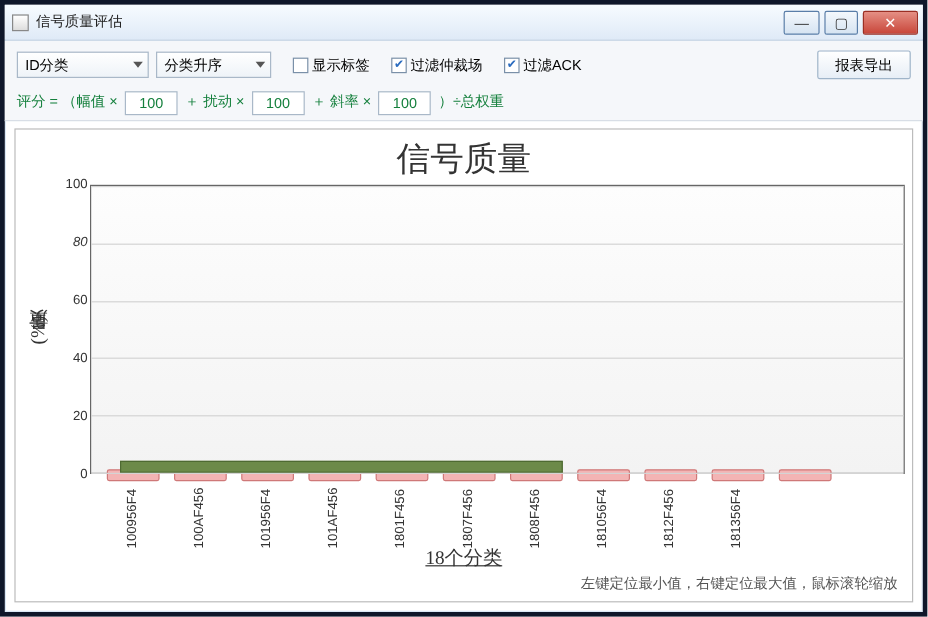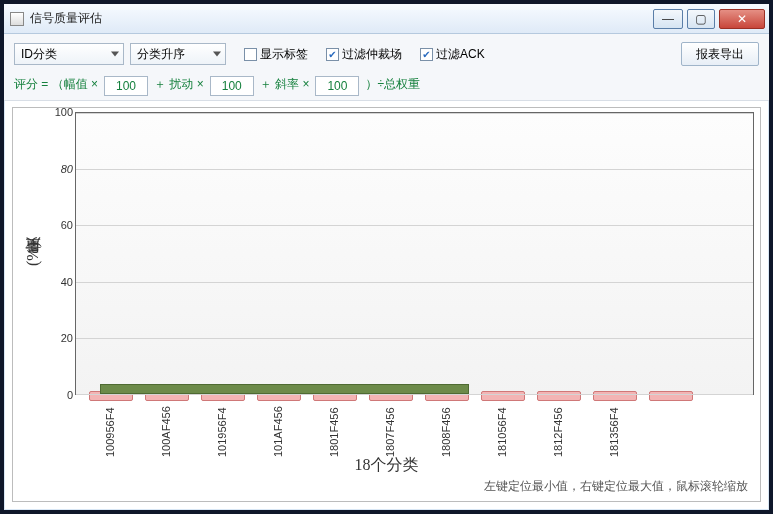--- a/index.html
+++ b/index.html
@@ -96,21 +96,21 @@
     position: absolute; left: 0; right: 0; bottom: 0; height: 10px;
     display: flex; align-items: center;
   }
   .hscroll .track {
     height: 10px; background: #6c8a49; border: 1px solid #4e6a32;
     position: relative;
   }
   .xticks-row { height: 62px; display: flex; padding-left: 56px; }
   .xtick { flex: 0 0 auto; display: flex; justify-content: center; }
   .xtick span { writing-mode: vertical-rl; transform: rotate(180deg); font-size: 11px; color:#333;}
-  .xlabel { text-align: center; font-size: 16px; color: #333; font-family: SimSun, serif; margin-top: -2px;}
+  .xlabel { text-align: center; font-size: 16px; color: #333; font-family: SimSun, serif; margin-top: -2px; text-decoration: underline;}
   .hint { text-align: right; font-size: 12px; color: #555; padding: 2px 6px 6px 0; font-family: SimSun, serif;}
 </style>
 </head>
 <body>
 
 <div class="window">
 
   <div class="titlebar">
     <span class="win-icon"></span>
     <span class="titlebar-text">信号质量评估</span>
@@ -155,20 +155,21 @@
       <span class="numbox">100</span>
       <span>＋ 扰动 ×</span>
       <span class="numbox">100</span>
       <span>＋ 斜率 ×</span>
       <span class="numbox">100</span>
       <span>）÷总权重</span>
     </div>
   </div>
 
   <div class="chart-wrap">
+    <div class="chart-title">信号质量</div>
 
     <div class="plot-row">
       <div class="ylabel-col">
         <div class="ylabel">质量(%)</div>
       </div>
       <div class="yticks-col" id="yticks">
           <div class="ytick" style="top: 100%;">0</div>
           <div class="ytick" style="top: 80%;">20</div>
           <div class="ytick" style="top: 60%;">40</div>
           <div class="ytick" style="top: 40%;">60</div>

